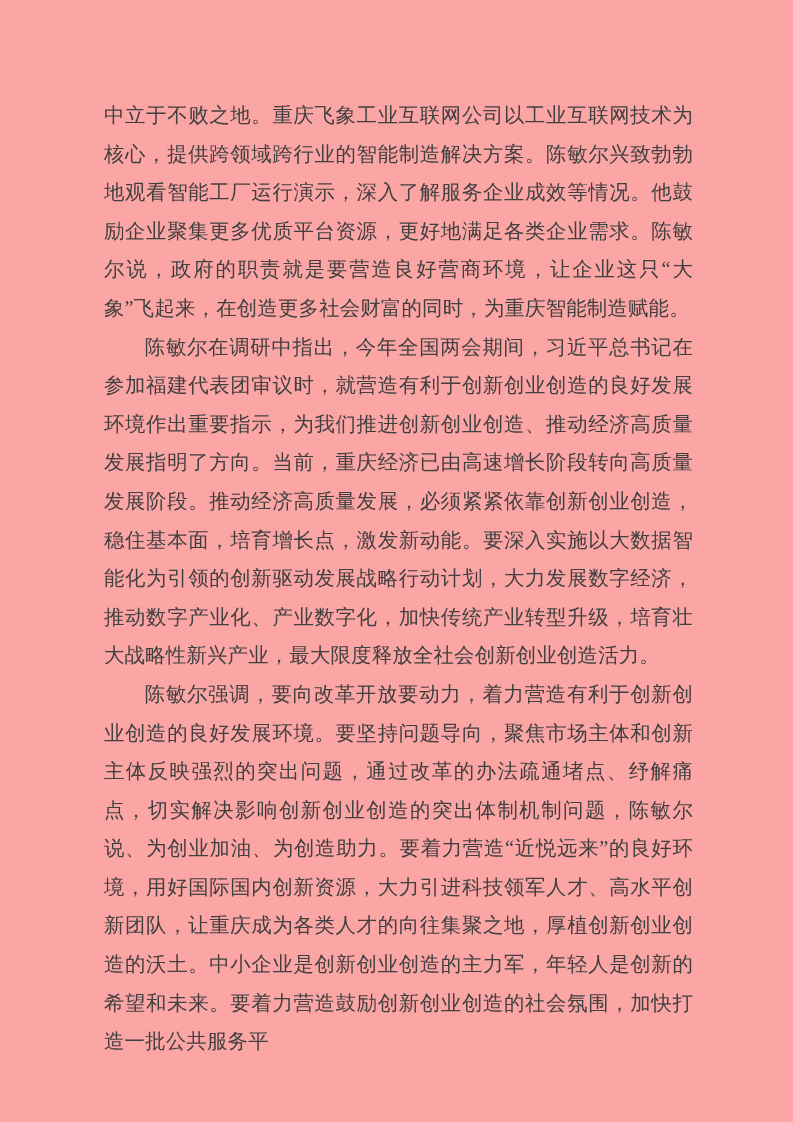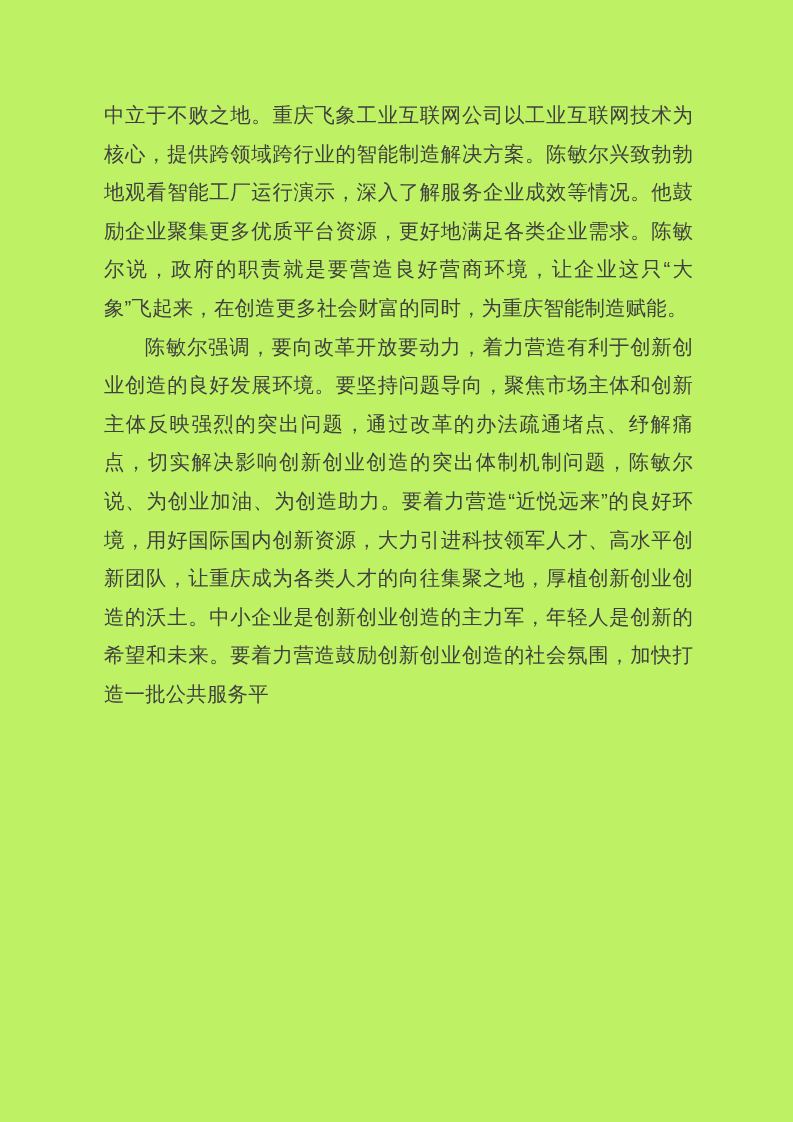--- a/index.html
+++ b/index.html
@@ -4,23 +4,23 @@
 <style>
   html, body {
     margin: 0;
     padding: 0;
     background: #ffffff;
   }
   .page {
     position: relative;
     width: 793px;
     height: 1122px;
-    background: #bef264;
+    background: #fca5a5;
     overflow: hidden;
-    font-family: Liberation Sans, sans-serif;
+    font-family: Liberation Serif, serif;
   }
   .text-block {
     position: absolute;
     left: 104px;
     top: 96px;
     width: 589px;
   }
   .text-block p {
     margin: 0;
     padding: 0;
@@ -36,15 +36,16 @@
   .text-block p.indent {
     text-indent: 2em;
   }
 </style>
 </head>
 <body>
 
 <div class="page">
   <div class="text-block">
     <p>中立于不败之地。重庆飞象工业互联网公司以工业互联网技术为核心，提供跨领域跨行业的智能制造解决方案。陈敏尔兴致勃勃地观看智能工厂运行演示，深入了解服务企业成效等情况。他鼓励企业聚集更多优质平台资源，更好地满足各类企业需求。陈敏尔说，政府的职责就是要营造良好营商环境，让企业这只“大象”飞起来，在创造更多社会财富的同时，为重庆智能制造赋能。</p>
+    <p class="indent">陈敏尔在调研中指出，今年全国两会期间，习近平总书记在参加福建代表团审议时，就营造有利于创新创业创造的良好发展环境作出重要指示，为我们推进创新创业创造、推动经济高质量发展指明了方向。当前，重庆经济已由高速增长阶段转向高质量发展阶段。推动经济高质量发展，必须紧紧依靠创新创业创造，稳住基本面，培育增长点，激发新动能。要深入实施以大数据智能化为引领的创新驱动发展战略行动计划，大力发展数字经济，推动数字产业化、产业数字化，加快传统产业转型升级，培育壮大战略性新兴产业，最大限度释放全社会创新创业创造活力。</p>
     <p class="indent">陈敏尔强调，要向改革开放要动力，着力营造有利于创新创业创造的良好发展环境。要坚持问题导向，聚焦市场主体和创新主体反映强烈的突出问题，通过改革的办法疏通堵点、纾解痛点，切实解决影响创新创业创造的突出体制机制问题，陈敏尔说、为创业加油、为创造助力。要着力营造“近悦远来”的良好环境，用好国际国内创新资源，大力引进科技领军人才、高水平创新团队，让重庆成为各类人才的向往集聚之地，厚植创新创业创造的沃土。中小企业是创新创业创造的主力军，年轻人是创新的希望和未来。要着力营造鼓励创新创业创造的社会氛围，加快打造一批公共服务平</p>
   </div>
 </div>
 
 </body></html>

